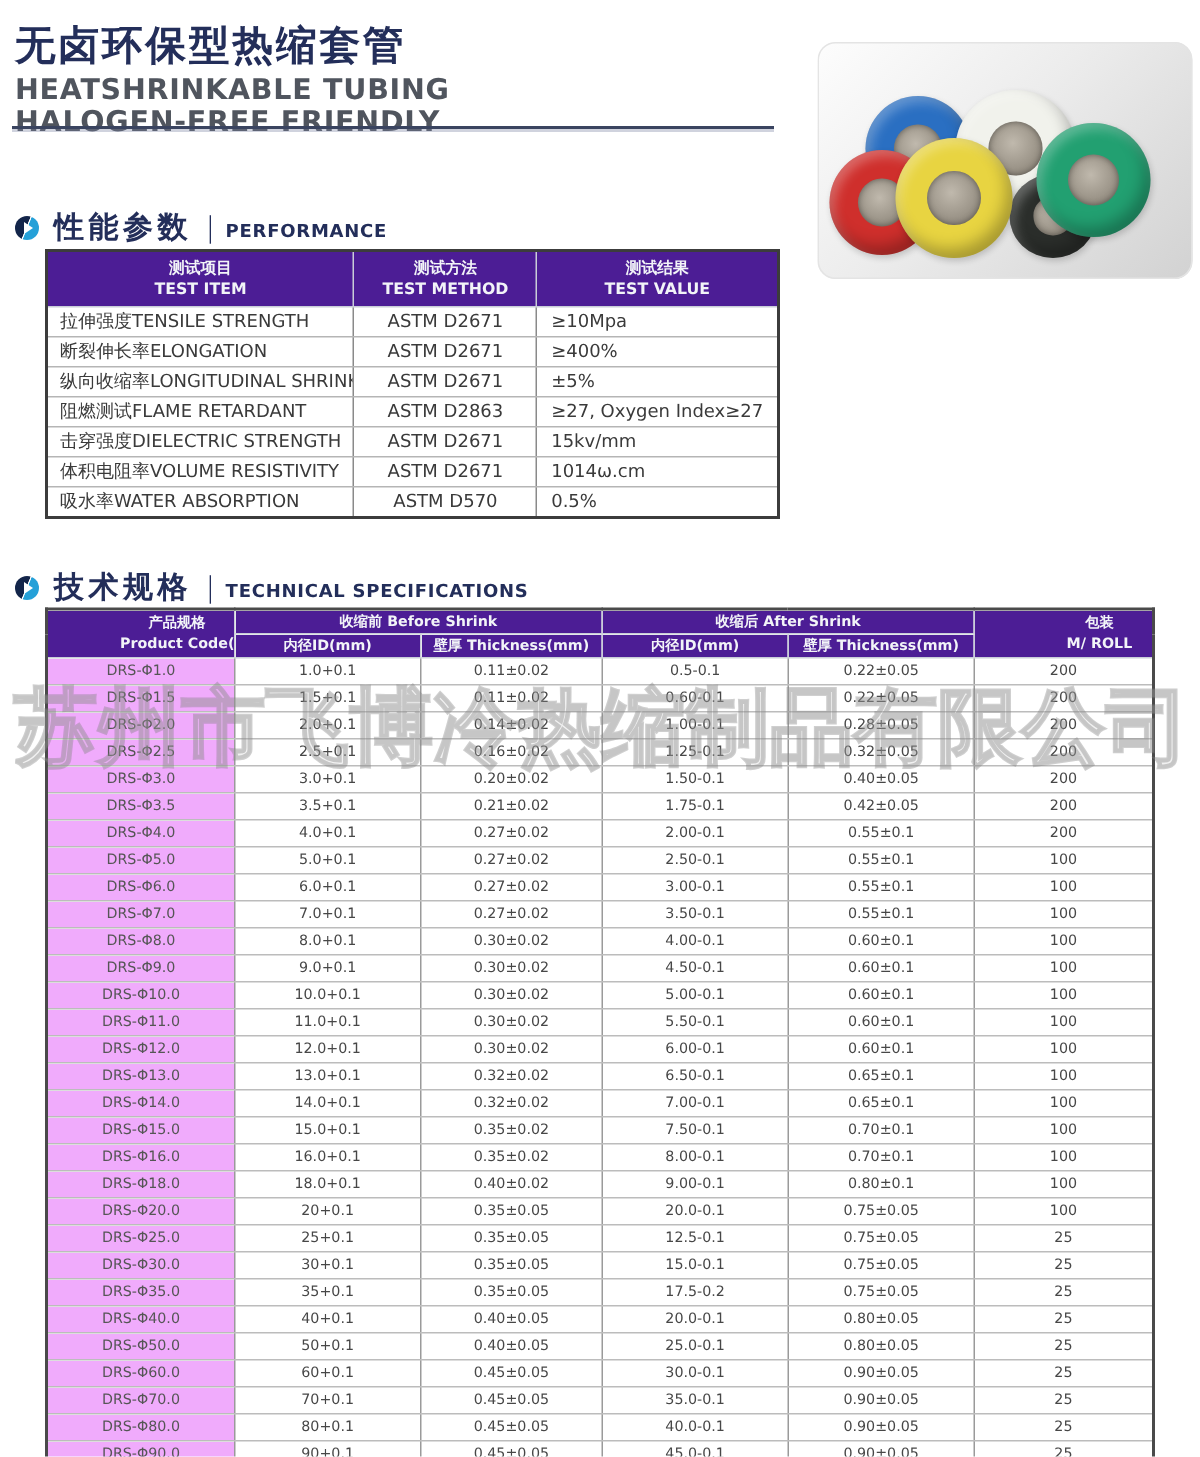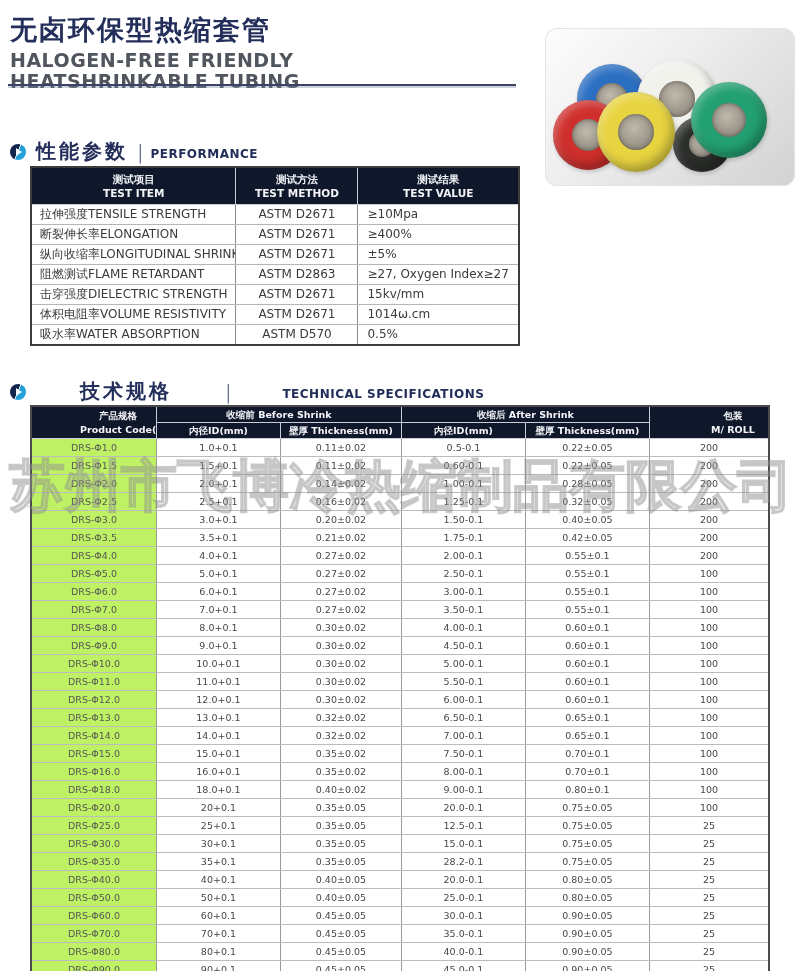--- a/index.html
+++ b/index.html
@@ -39,38 +39,38 @@
   }
   .roll-blue  {left:32px; top:36px; width:70px;height:70px;z-index:1;}
   .roll-white {left:92px; top:32px; width:80px;height:78px;z-index:1;}
   .roll-red   {left:8px;  top:72px; width:70px;height:70px;z-index:2;}
   .roll-black {left:128px;top:88px; width:58px;height:56px;z-index:2;}
   .roll-green {left:146px;top:54px; width:76px;height:76px;z-index:3;}
   .roll-yellow{left:52px; top:64px; width:78px;height:80px;z-index:4;}
   
   .section-head{position:absolute;left:10px;display:flex;align-items:center;}
   .sec-performance{top:138px;}
-  .sec-specs{top:378px;gap:44px;}
+  .sec-specs{top:378px;}
   .sec-icon{
     width:16px;height:16px;border-radius:50%;
     background:linear-gradient(112deg,#13254a 46%,#ffffff 48%,#ffffff 50%,#25a0d8 52%);
     display:flex;align-items:center;justify-content:center;flex:0 0 auto;
   }
   .sec-icon .tri{
     width:0;height:0;border-left:6px solid #fff;
     border-top:4px solid transparent;border-bottom:4px solid transparent;margin-left:2px;
   }
   .sec-cn{font-size:20px;font-weight:bold;color:#232e5a;letter-spacing:3px;margin-left:10px;}
   .sec-sep{color:#232e5a;font-size:19px;font-weight:300;margin:0 7px 0 9px;}
   .sec-en{font-size:12px;font-weight:bold;color:#232e5a;letter-spacing:.5px;margin-top:4px;}
   
   table{border-collapse:collapse;table-layout:fixed;}
   th,td{overflow:hidden;white-space:nowrap;}
   thead th{
-    background:#0f172a;color:#f2f4f8;font-weight:bold;
+    background:#4c1d95;color:#f2f4f8;font-weight:bold;
     border:1px solid #c9cdd8;
   }
   .h-cn{display:block;}
   .h-en{display:block;}
   
   .perf-table{
     position:absolute;left:30px;top:166px;width:490px;
     border:2px solid #3c3c3c;
   }
   .perf-table thead th{font-size:10.5px;line-height:1.35;padding:4px 2px;text-align:center;}
@@ -85,37 +85,37 @@
   .spec-table{
     position:absolute;left:30px;top:405px;width:740px;
     border:2px solid #4a4a4a;
   }
   .spec-table thead th{font-size:9.5px;line-height:14px;padding:0;height:15px;font-weight:bold;}
   .spec-table thead th.two-line{height:31px;line-height:14px;padding-left:48px;}
   .spec-table tbody td{
     font-size:9.5px;color:#474747;height:15px;line-height:15px;text-align:center;
     border:1px solid #9a9a9a;border-bottom:1px solid #bcbcbc;background:#ffffff;
   }
-  .spec-table tbody tr td:first-child{background:#bef264;color:#555555;}
+  .spec-table tbody tr td:first-child{background:#f0abfc;color:#555555;}
   
   .watermark{
     position:absolute;left:2px;top:454px;width:798px;height:64px;
     font-size:56px;line-height:64px;font-weight:bold;white-space:nowrap;
     color:rgba(190,190,190,.22);
     -webkit-text-stroke:1.5px rgba(130,130,130,.38);
     z-index:6;pointer-events:none;text-align:center;letter-spacing:0;
   }
 </style>
 </head>
 <body>
 
 <div class="page-title">无卤环保型热缩套管</div>
 <div class="subtitle">
+  <div>HEATSHRINKABLE TUBING</div>
   <div>HALOGEN-FREE FRIENDLY</div>
-  <div>HEATSHRINKABLE TUBING</div>
 </div>
 <div class="head-rule"></div>
 
 <div class="photo">
   <div class="roll roll-blue" style="background-color: rgb(42, 111, 194);">
       <div class="core"></div>
     </div>
   <div class="roll roll-white" style="background-color: rgb(241, 242, 236);">
       <div class="core"></div>
     </div>
@@ -423,21 +423,21 @@
         <td>30+0.1</td>
         <td>0.35±0.05</td>
         <td>15.0-0.1</td>
         <td>0.75±0.05</td>
         <td>25</td>
       </tr>
       <tr>
         <td>DRS-Φ35.0</td>
         <td>35+0.1</td>
         <td>0.35±0.05</td>
-        <td>28.2-0.1</td>
+        <td>17.5-0.2</td>
         <td>0.75±0.05</td>
         <td>25</td>
       </tr>
       <tr>
         <td>DRS-Φ40.0</td>
         <td>40+0.1</td>
         <td>0.40±0.05</td>
         <td>20.0-0.1</td>
         <td>0.80±0.05</td>
         <td>25</td>

